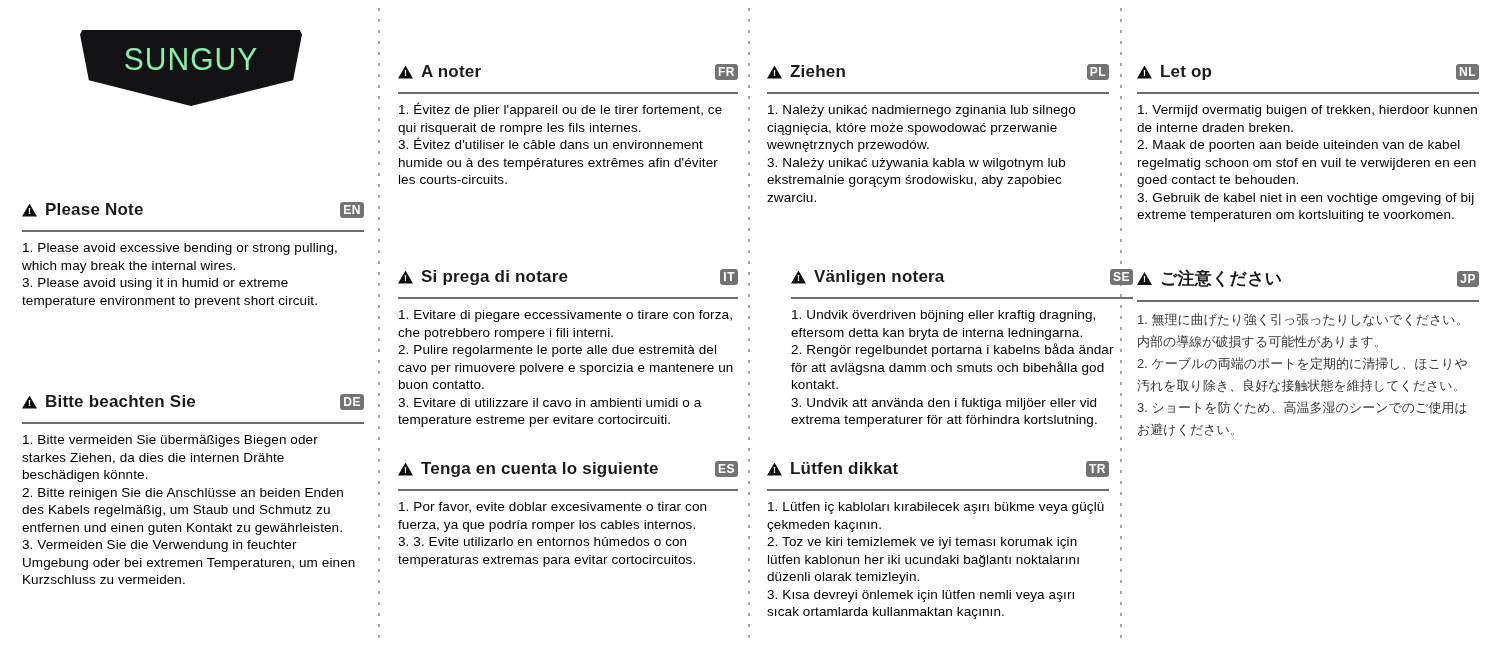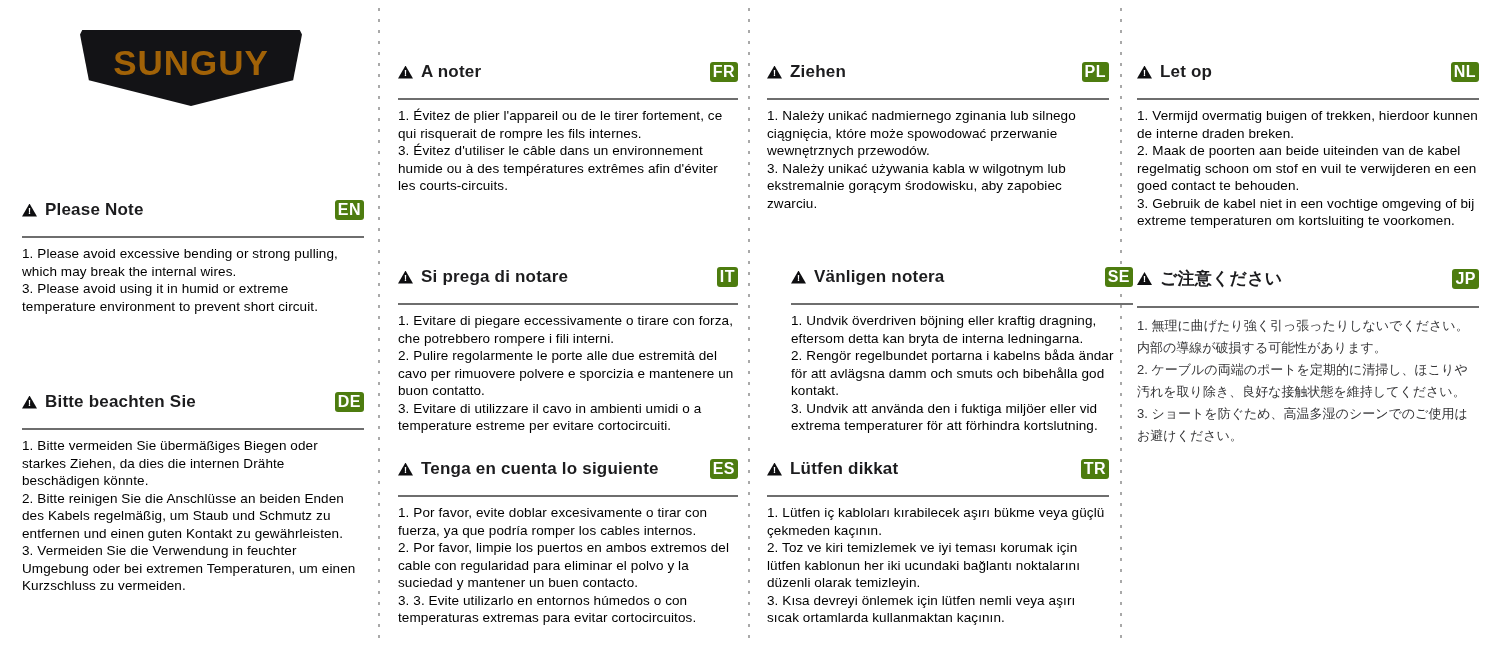--- a/index.html
+++ b/index.html
@@ -21,37 +21,37 @@
   #div3 { left:1120px; }
 
   
   .logo {
     position:absolute; left:80px; top:30px; width:222px; height:76px;
     background:#131316;
     clip-path:polygon(1% 0, 99% 0, 100% 6%, 96% 66%, 50% 100%, 4% 66%, 0 6%);
     display:flex; justify-content:center; align-items:flex-start;
   }
   .logo-text {
-    color:#a16207; font-weight:700; font-size:35px; letter-spacing:1px;
+    color:#86efac; font-weight:400; font-size:30px; letter-spacing:1px;
     margin-top:13px; transform:scaleY(1.02);
   }
 
   
   .lang { position:absolute; }
   .hd {
     display:flex; align-items:center; gap:8px;
-    border-bottom:2px solid #6e6e6e; padding-bottom:16px;
+    border-bottom:2px solid #6e6e6e; padding-bottom:10px;
   }
   .title {
     margin:0; font-size:17px; font-weight:700; color:#1c1c1e; letter-spacing:0.2px;
     white-space:nowrap;
   }
   .badge {
-    margin-left:auto; background:#4d7c0f; color:#ffffff;
-    font-size:16px; font-weight:700; line-height:1;
+    margin-left:auto; background:#737373; color:#ffffff;
+    font-size:12px; font-weight:700; line-height:1;
     padding:2px 3px; border-radius:3px; letter-spacing:0.5px;
   }
   .warn {
     flex:0 0 auto; width:15px; height:13px; background:#0e0e10;
     clip-path:polygon(50% 0, 100% 100%, 0 100%);
     position:relative;
   }
   .warn::after {
     content:"!"; position:absolute; left:0; right:0; top:3px;
     text-align:center; color:#ffffff; font-size:9px; font-weight:700; line-height:1;
@@ -141,21 +141,20 @@
   </section>
 
   <section class="lang" id="sec-es">
     <header class="hd">
       <span class="warn"></span>
       <h2 class="title">Tenga en cuenta lo siguiente</h2>
       <span class="badge">ES</span>
     </header>
     <div class="body">
       <p class="item">1. Por favor, evite doblar excesivamente o tirar con fuerza, ya que podría romper los cables internos.</p>
-      <p class="item">2. Por favor, limpie los puertos en ambos extremos del cable con regularidad para eliminar el polvo y la suciedad y mantener un buen contacto.</p>
       <p class="item">3. 3. Evite utilizarlo en entornos húmedos o con temperaturas extremas para evitar cortocircuitos.</p>
     </div>
   </section>
 
   <section class="lang" id="sec-pl">
     <header class="hd">
       <span class="warn"></span>
       <h2 class="title">Ziehen</h2>
       <span class="badge">PL</span>
     </header>

